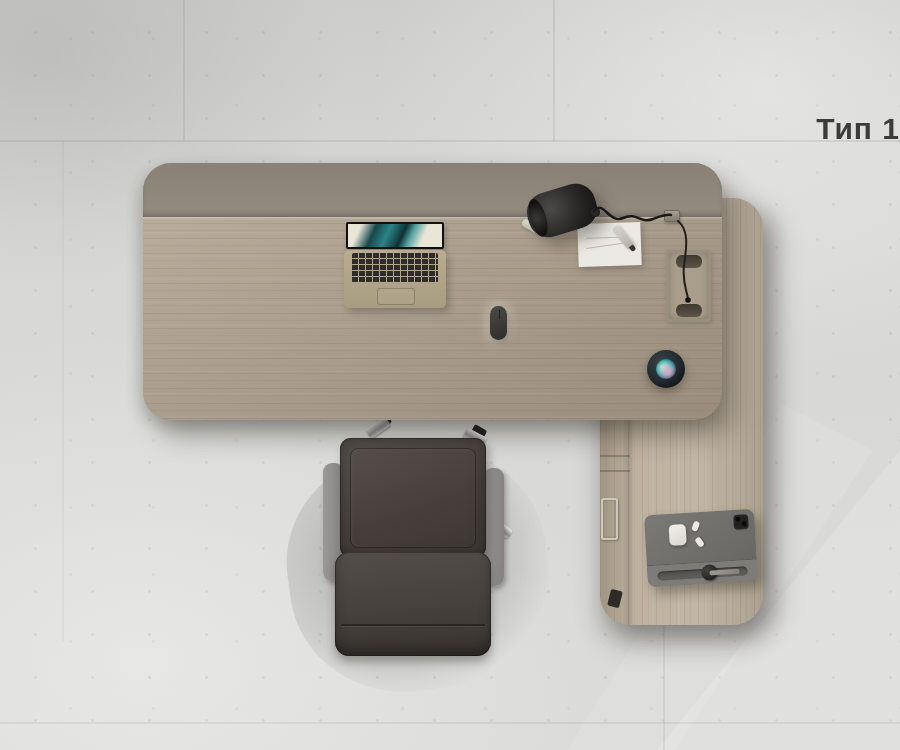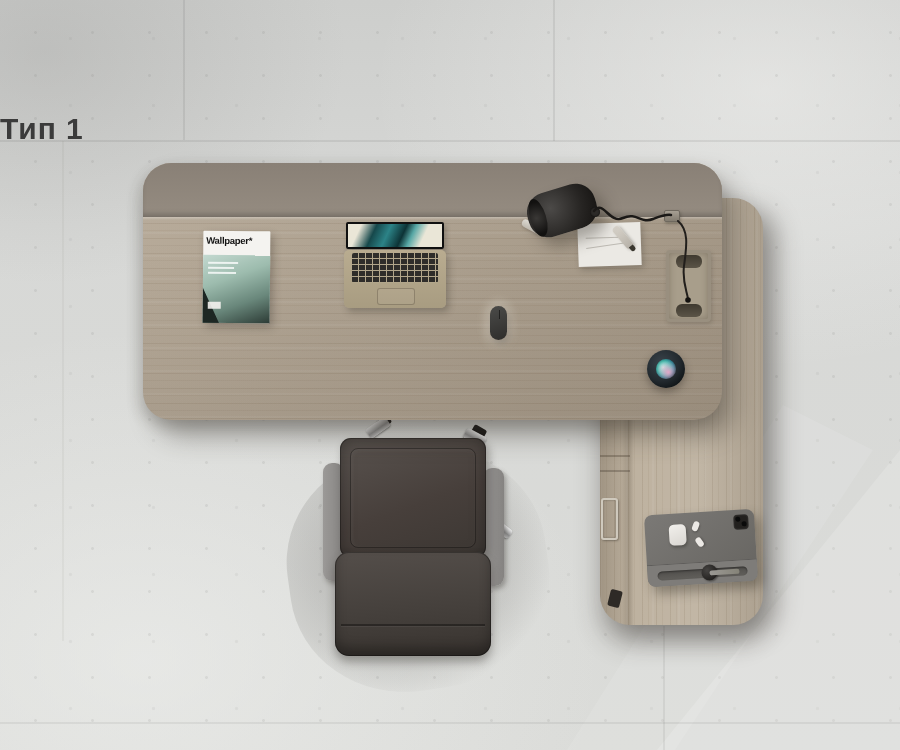--- a/index.html
+++ b/index.html
@@ -197,21 +197,21 @@
   .speaker-glow { position:absolute; left:9px; top:9px; width:20px; height:20px; border-radius:50%;
     background:
       radial-gradient(circle at 62% 66%, rgba(235,165,200,.95) 0%, rgba(235,165,200,.35) 40%, transparent 65%),
       radial-gradient(circle at 36% 42%, #c6f0e8 0%, #4cc7ba 38%, #2f95a8 60%, #1b3a44 85%);
     box-shadow:inset 0 0 4px rgba(0,0,0,.4); }
 
   
   .cables { position:absolute; inset:0; pointer-events:none; }
 
   
-  .page-title { position:absolute; left:0; top:112px; width:100%; text-align:left;
+  .page-title { position:absolute; left:0; top:112px; width:100%; text-align:right;
     font-size:30px; font-weight:bold; letter-spacing:1px; color:#3b3b3b; }
 
   
   .floor,.floor-light1,.floor-light2 { z-index:0; }
   .chair-shadow { z-index:1; }
   .return-cabinet { z-index:2; }
   .tablet { z-index:3; }
   .chair { z-index:3; }
   .main-desk { z-index:4; }
   .magazine,.laptop,.paper,.pen,.marker-pen,.lamp-head,.lamp-hub,.lamp-clamp,.grommet,.mouse,.smart-speaker { z-index:5; }
@@ -268,37 +268,20 @@
     <div class="armrest right"></div>
     <div class="backrest"></div>
     <div class="chair-seat"></div>
   </div>
 
   <div class="main-desk">
     <div class="modesty-panel"></div>
     <div class="panel-edge"></div>
   </div>
 
-  <div class="magazine">
-    <div class="mag-masthead">Wallpaper*</div>
-    <div class="mag-redlines">
-        <i></i>
-        <i></i>
-        <i></i>
-        <i></i>
-        <i></i>
-        <i></i>
-      </div>
-    <div class="mag-cover">
-      <div class="mag-textline mtl1"></div>
-      <div class="mag-textline mtl2"></div>
-      <div class="mag-textline mtl3"></div>
-      <div class="mag-badge"></div>
-    </div>
-  </div>
 
   <div class="laptop">
     <div class="laptop-screen"></div>
     <div class="laptop-body">
       <div class="laptop-keys"></div>
       <div class="laptop-trackpad"></div>
     </div>
   </div>
 
   <div class="paper">

